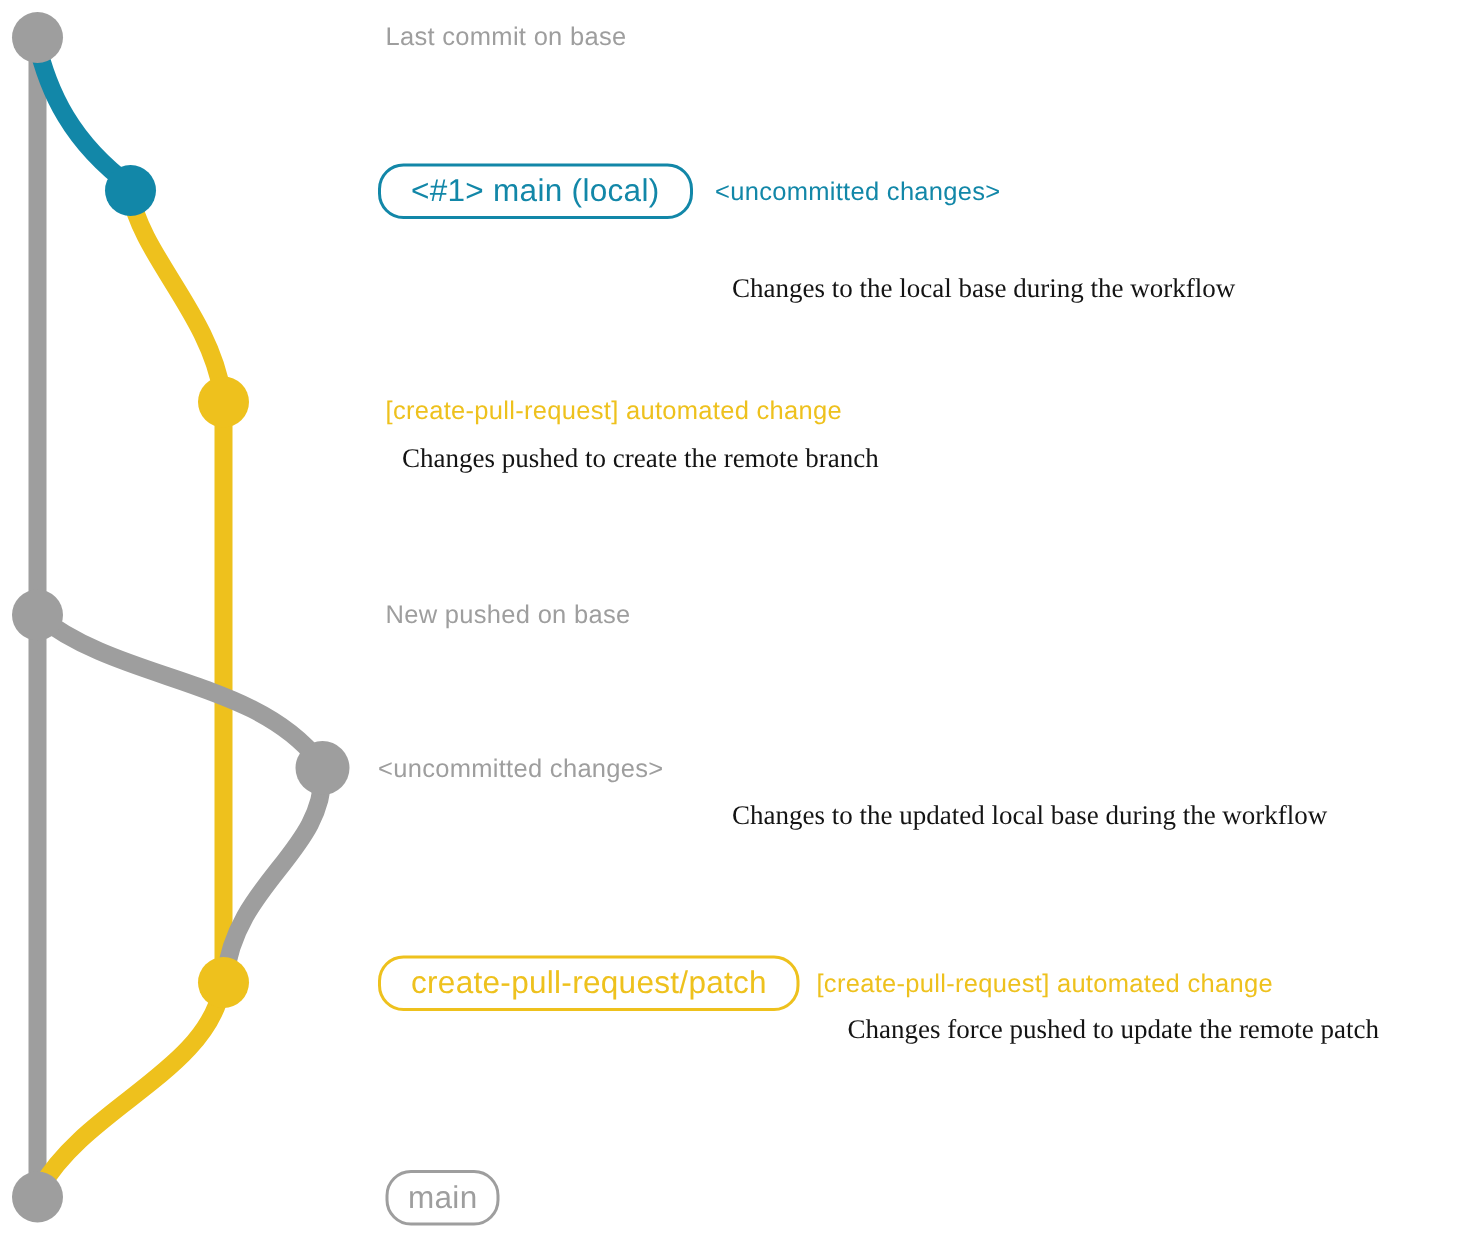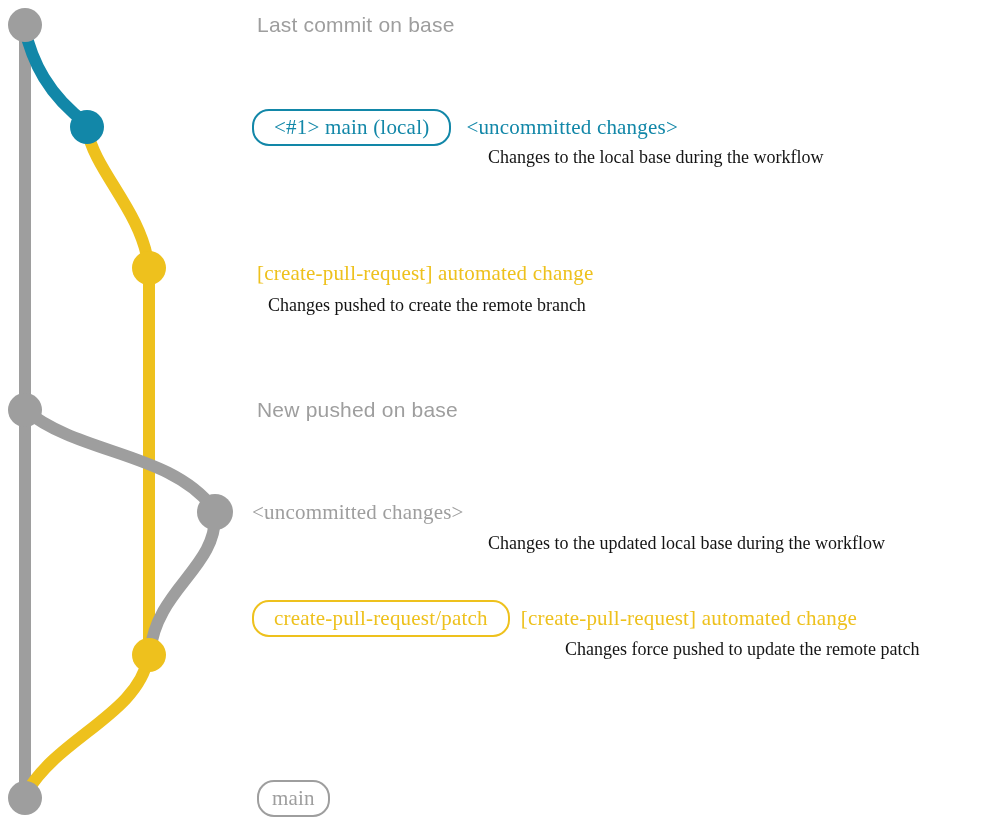--- a/index.html
+++ b/index.html
@@ -13,40 +13,40 @@
   svg path{fill:none;stroke-width:12;stroke-linecap:round;}
   .s-gray{stroke:var(--c-gray);} .s-blue{stroke:var(--c-blue);} .s-yellow{stroke:var(--c-yellow);}
   .f-gray{fill:var(--c-gray);} .f-blue{fill:var(--c-blue);} .f-yellow{fill:var(--c-yellow);}
 
   .row{position:absolute;white-space:nowrap;}
   .row1{left:257px;top:12px;}
   .row2{left:252px;top:109px;}
   .row3{left:257px;top:255px;}
   .row4{left:257px;top:397px;}
   .row5{left:252px;top:494px;}
-  .row6{left:252px;top:600px;}
+  .row6{left:252px;top:637px;}
   .row7{left:257px;top:780px;}
 
-  .line{display:flex;align-items:center;gap:15px;font-family:Liberation Serif, serif;}
+  .line{display:flex;align-items:center;gap:15px;}
   .row6 .line{gap:11px;}
   .row7 .line{gap:19px;}
 
-  .lbl{font-size:21px;line-height:26px;letter-spacing:.2px;}
+  .lbl{font-size:17px;line-height:26px;letter-spacing:.2px;}
   .line .lbl{line-height:37px;}
   .gray{color:var(--c-gray);} .blue{color:var(--c-blue);} .yellow{color:var(--c-yellow);}
 
   .badge{display:inline-flex;align-items:center;height:37px;padding:0 20px;
          border:2px solid;border-radius:17px;font-size:21px;letter-spacing:.2px;background:transparent;}
   .badge.blue{border-color:var(--c-blue);}
   .badge.gray{border-color:var(--c-gray);}
   .badge.yellow{border-color:var(--c-yellow);}
   .badge.small{padding:0 13px;}
 
   .detail{font-family:"Liberation Serif",serif;font-size:18px;line-height:22px;color:var(--c-black);}
-  .row2 .detail{margin-left:236px;}
+  .row2 .detail{margin-left:236px;margin-top:35px;}
   .row3 .detail{margin-left:11px;margin-top:2px;}
   .row5 .detail{margin-left:236px;margin-top:1px;}
   .row6 .detail{margin-left:313px;margin-top:1px;}
 </style>
 </head>
 <body>
 
 <div class="canvas">
 
   <svg width="981" height="827" viewBox="0 0 981 827">

